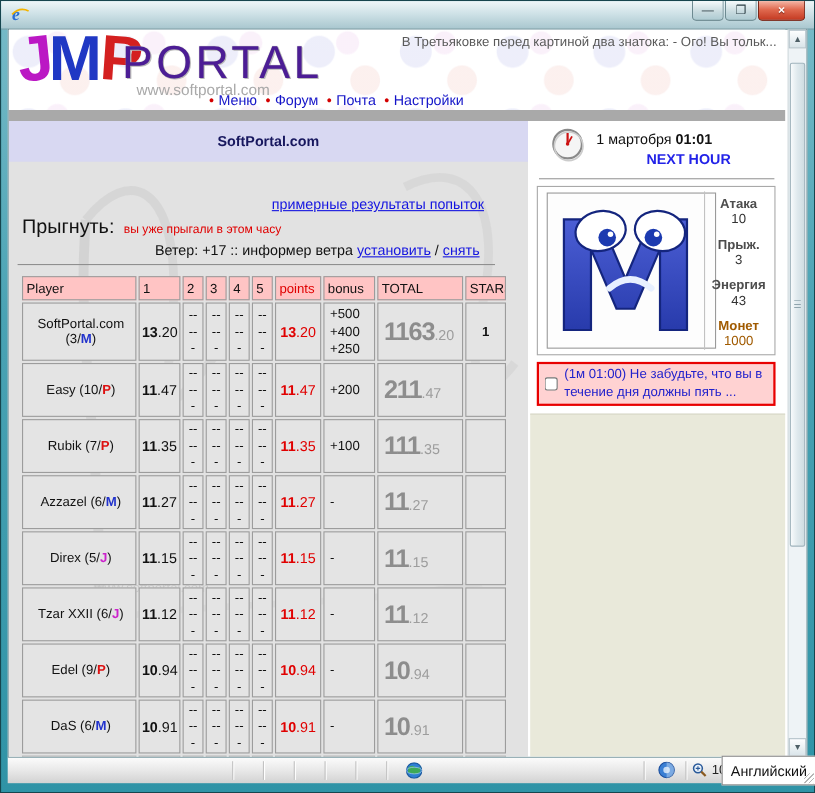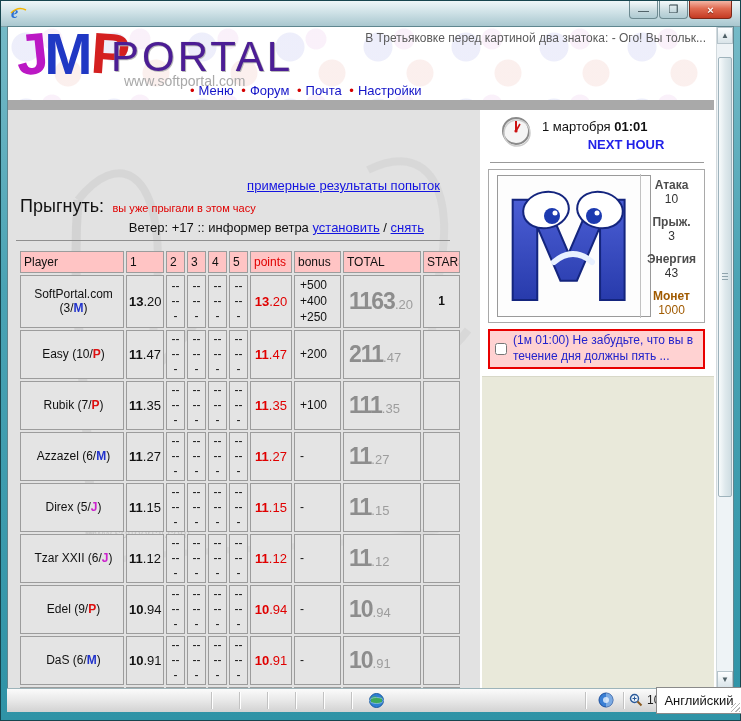--- a/index.html
+++ b/index.html
@@ -49,21 +49,21 @@
   .greyband{position:absolute;left:0;top:73px;width:100%;height:10px;background:#a9a9a9;}
   
   .leftcol{position:absolute;left:0;top:83px;width:472px;bottom:0;background:#e2e2e2;overflow:hidden;}
   .watermark{position:absolute;inset:0;pointer-events:none;}
   .lavband{position:absolute;left:0;top:0;width:100%;height:37px;background:#d8d8f2;
            text-align:center;line-height:37px;font-weight:bold;font-size:13px;color:#17175e;}
   .results-link{position:absolute;right:40px;top:68px;font-size:13px;color:#1414e0;text-decoration:underline;cursor:pointer;}
   .jump-line{position:absolute;left:12px;top:86px;white-space:nowrap;}
   .jump-label{font-size:18px;color:#111;}
   .jump-note{font-size:11px;color:#e00000;margin-left:4px;}
-  .wind-line{position:absolute;right:56px;top:110px;font-size:13px;color:#111;white-space:nowrap;}
+  .wind-line{position:absolute;right:44px;top:110px;font-size:13px;color:#111;white-space:nowrap;}
   .wind-line a{color:#1414e0;text-decoration:underline;cursor:pointer;}
   .rule{position:absolute;left:8px;right:30px;top:130px;border-top:1px solid #8f8f8f;}
   
   table.jump{position:absolute;left:10px;top:139px;width:424px;border-collapse:separate;
              border-spacing:2px;table-layout:fixed;}
   table.jump th,table.jump td{border:1px solid #9c9c9c;background:#e4e4e4;box-sizing:border-box;
              font-size:12px;color:#111;overflow:hidden;}
   table.jump th{background:#ffc4c4;height:22px;text-align:left;padding:2px 3px;font-weight:normal;}
   table.jump th.red{color:#e00000;}
   table.jump td{height:47px;vertical-align:middle;text-align:center;padding:1px 2px;}
@@ -165,20 +165,21 @@
       <div class="greyband"></div>
 
       <div class="leftcol">
         <svg class="watermark" width="472" height="580" viewBox="0 0 472 580">
           <path d="M70,90 C60,220 90,320 80,470" stroke="#cdcdcd" stroke-width="9" fill="none" opacity="0.7"></path>
           <path d="M70,90 C110,40 150,60 150,150 C150,240 120,300 190,210" stroke="#cfcfcf" stroke-width="8" fill="none" opacity="0.6"></path>
           <path d="M360,60 C420,30 450,80 430,170 C415,240 430,260 460,220" stroke="#d2d2d2" stroke-width="8" fill="none" opacity="0.6"></path>
           <path d="M40,470 C120,430 260,450 430,420" stroke="#d2d2d2" stroke-width="6" fill="none" opacity="0.5"></path>
           <text x="78" y="428" font-size="12" fill="#c9c9c9">www.softportal.com</text>
         </svg>
+        <div class="lavband">SoftPortal.com</div>
         <a class="results-link">примерные результаты попыток</a>
         <div class="jump-line">
           <span class="jump-label">Прыгнуть:</span>
           <span class="jump-note">вы уже прыгали в этом часу</span>
         </div>
         <div class="wind-line">
           <span>Ветер: +17 :: информер ветра</span>
           <a>установить</a>
           <span>/</span>
           <a>снять</a>

